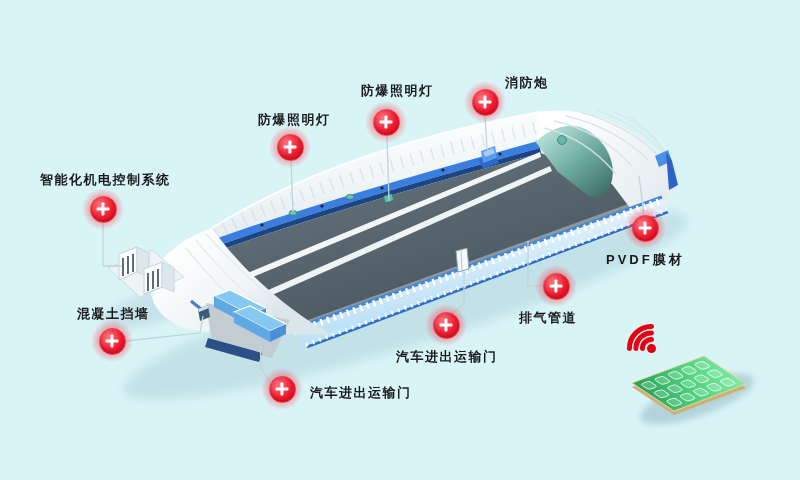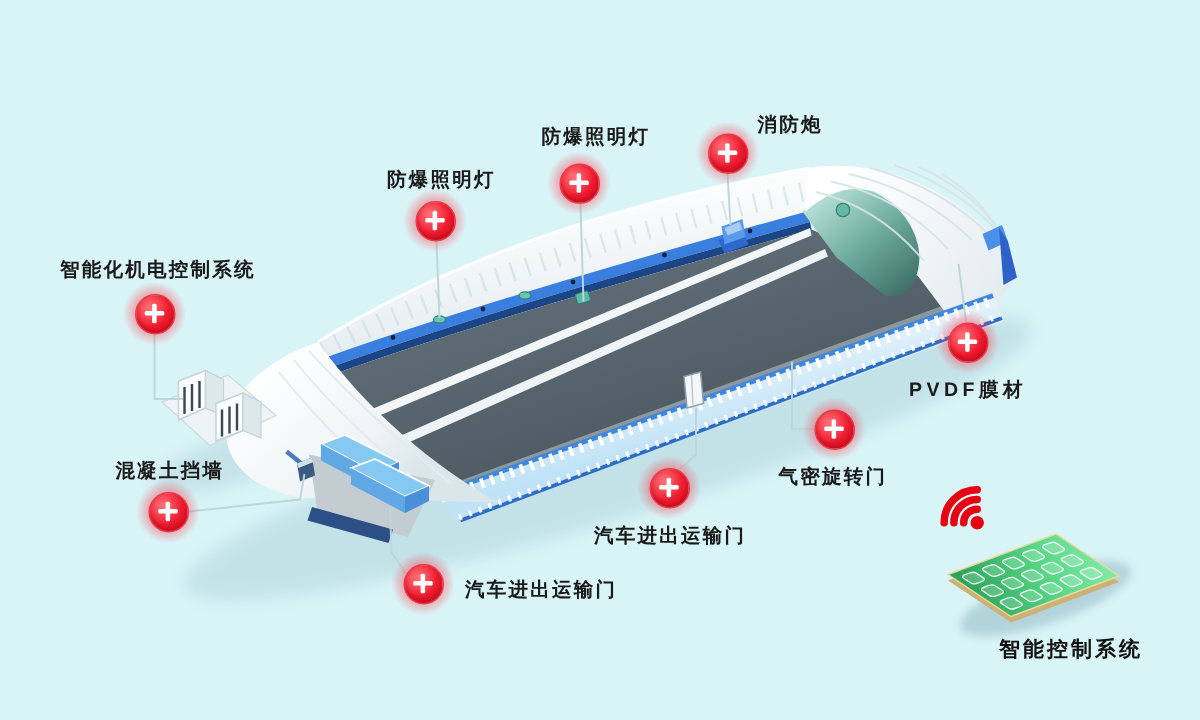--- a/index.html
+++ b/index.html
@@ -242,27 +242,26 @@
       <div class="hs-label" style="left: 505px; top: 74px;">消防炮</div>
       <div class="hs-marker" style="left: 645px; top: 228px;">
         <span class="glow"></span>
         <span class="core"></span>
       </div>
       <div class="hs-label" style="left: 606px; top: 251px; letter-spacing: 3px;">PVDF膜材</div>
       <div class="hs-marker" style="left: 556px; top: 286px;">
         <span class="glow"></span>
         <span class="core"></span>
       </div>
-      <div class="hs-label" style="left: 519px; top: 309px;">气密旋转门</div>
+      <div class="hs-label" style="left: 519px; top: 309px;">排气管道</div>
       <div class="hs-marker" style="left: 446px; top: 325px;">
         <span class="glow"></span>
         <span class="core"></span>
       </div>
       <div class="hs-label" style="left: 396px; top: 348px;">汽车进出运输门</div>
       <div class="hs-marker" style="left: 282px; top: 389px;">
         <span class="glow"></span>
         <span class="core"></span>
       </div>
       <div class="hs-label" style="left: 310px; top: 384px;">汽车进出运输门</div>
     </div>
 
-  <div class="board-label">智能控制系统</div>
 </div>
 
 </body></html>

